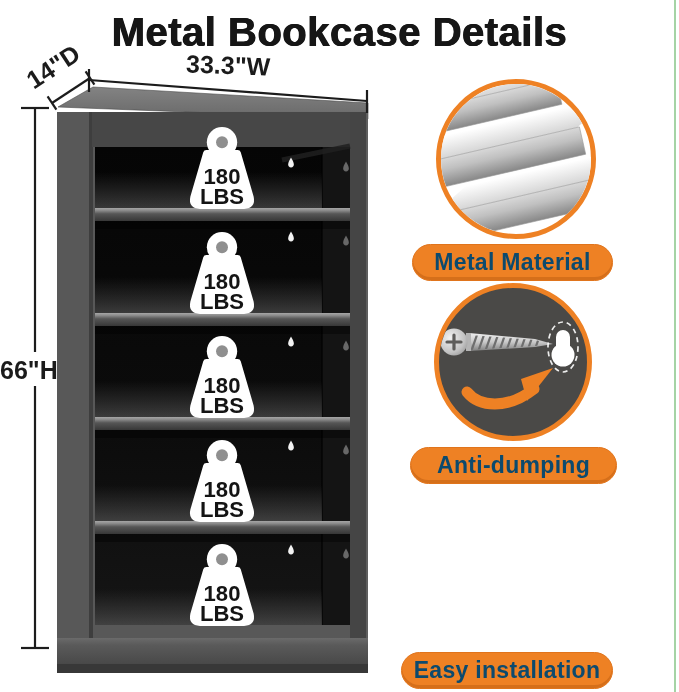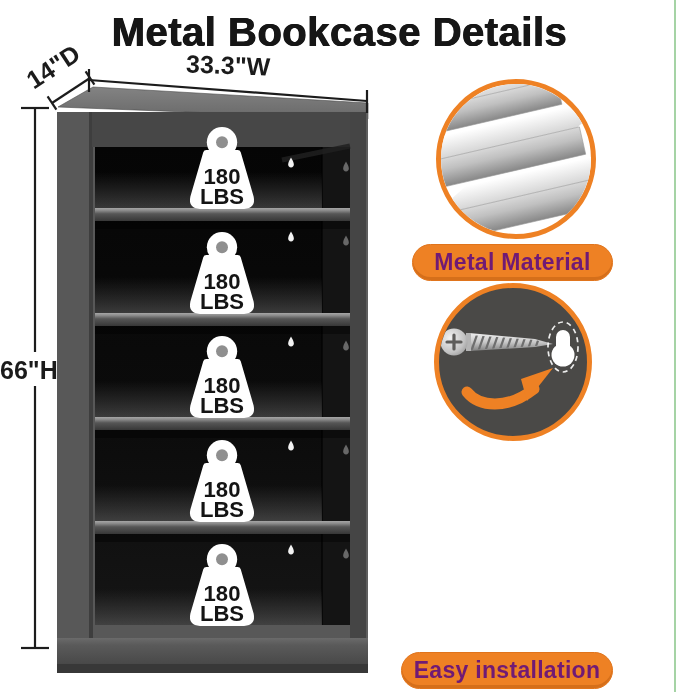--- a/index.html
+++ b/index.html
@@ -11,21 +11,21 @@
   .bookcase-svg{position:absolute;left:0;top:0;}
   svg text{font-family:"Liberation Sans","DejaVu Sans",sans-serif;}
   .dim-text{font-size:25px;font-weight:700;fill:#1b1b1b;}
   .wt-text{font-size:24px;font-weight:700;fill:#141414;text-anchor:middle;}
   .badge{position:absolute;border-radius:50%;overflow:hidden;box-sizing:content-box;}
   .badge-metal{left:436px;top:79px;width:150px;height:150px;border:5px solid #ee8124;background:#ffffff;}
   .badge-screw{left:434px;top:283px;width:148px;height:148px;border:5px solid #ee8124;background:#4a4947;}
   .badge-clock{left:430px;top:482px;width:158px;height:158px;border:4px solid #ee8124;background:#ffffff;}
   .pill{position:absolute;height:37px;border-radius:19px;background:#ee8124;
     box-shadow:inset 0 -3px 0 rgba(150,65,0,.28);border:1px solid #e0741c;box-sizing:border-box;
-    color:#701a75;font-size:23px;font-weight:700;text-align:center;line-height:35px;letter-spacing:.3px;}
+    color:#0c4a6e;font-size:23px;font-weight:700;text-align:center;line-height:35px;letter-spacing:.3px;}
   .pill-1{left:412px;top:244px;width:201px;}
   .pill-2{left:410px;top:447px;width:207px;}
   .pill-3{left:401px;top:652px;width:212px;}
   .edge-line{position:absolute;left:674px;top:0;width:2px;height:692px;background:#a5d3a5;}
 </style>
 </head>
 <body>
 
 <div class="stage">
 
@@ -229,17 +229,18 @@
         <rect x="-7" y="-9" width="14" height="18" fill="#ffffff"></rect>
         <circle cx="0" cy="9" r="11.5" fill="#ffffff"></circle>
       </g>
 
       <g fill="#ee8124">
         <path d="M28,104 C40,119 68,122 95,101" stroke="#ee8124" stroke-width="11" fill="none" stroke-linecap="round"></path>
         <polygon points="88,113 114,80 82,91"></polygon>
       </g>
     </svg>
   </div>
+  <div class="pill pill-2">Anti-dumping</div>
 
   <div class="pill pill-3">Easy installation</div>
 
   <div class="edge-line"></div>
 </div>
 
 </body></html>

